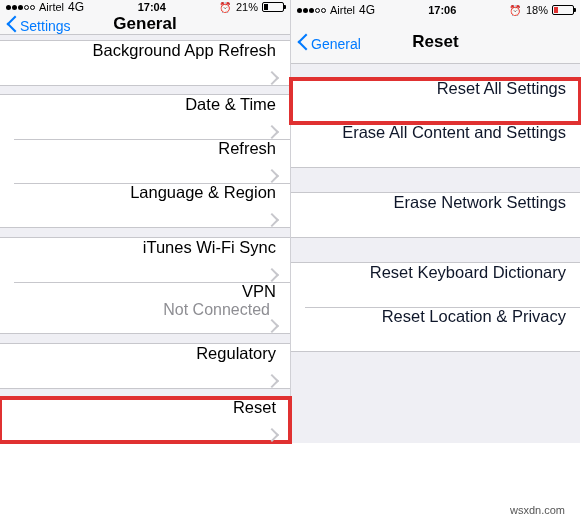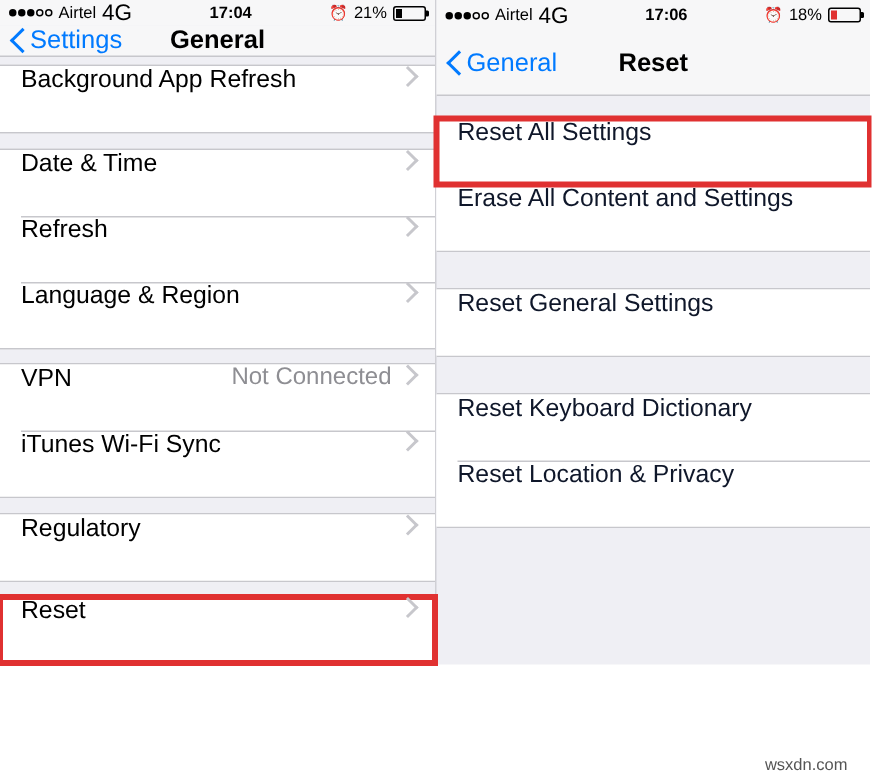--- a/index.html
+++ b/index.html
@@ -34,21 +34,21 @@
   }
   .status-left, .status-right { display: flex; align-items: center; gap: 4px; }
   .status-center { font-weight: 600; }
   .signal-dots { display: flex; gap: 1px; }
   .signal-dots span {
     width: 5px; height: 5px; border-radius: 50%;
     background: #000;
   }
   .signal-dots span.hollow { background: transparent; border: 1px solid #000; width:5px; height:5px; }
   .carrier { font-size: 11px; }
-  .net { font-size: 15px; }
+  .net { font-size: 12px; }
   .alarm-icon { font-size: 10px; }
   .battery {
     display: inline-flex; align-items: center; gap: 2px;
   }
   .battery-body {
     width: 22px; height: 10px; border: 1px solid #000; border-radius: 2px;
     position: relative; display: inline-block;
   }
   .battery-body::after {
     content: ""; position: absolute; right: -3px; top: 2px;
@@ -62,21 +62,21 @@
     height: 44px;
     background: #f7f7f8;
     border-bottom: 1px solid #c7c7cc;
     display: flex;
     align-items: center;
     position: relative;
   }
   .nav-back {
     display: flex; align-items: flex-end;
     color: #007aff;
-    font-size: 17px;
+    font-size: 14px;
     padding-left: 6px;
     cursor: pointer;
   }
   .chev-left {
     width: 12px; height: 20px;
     display: inline-block;
     position: relative;
     margin-right: 2px;
   }
   .chev-left::before {
@@ -90,28 +90,29 @@
     position: absolute; left: 0; right: 0; text-align: center;
     font-size: 17px; font-weight: 600; color: #000;
     pointer-events: none;
   }
 
   
   .group { background: #fff; border-top: 1px solid #c7c7cc; border-bottom: 1px solid #c7c7cc; }
   .gap { height: 24px; }
   .gap-sm { height: 14px; }
   .row {
-    display: flex; align-items: flex-start;
+    display: flex; align-items: flex-end;
     min-height: 44px;
     padding: 0 14px;
     font-size: 16.5px;
     color: #000;
     position: relative;
     cursor: pointer;
     background:#fff;
+    flex-direction:column;
   }
   .row + .row::before {
     content: ""; position: absolute; left: 14px; right: 0; top: 0;
     height: 1px; background: #c7c7cc;
   }
   .row .label { flex: 1; }
   .row .value { color: #8e8e93; font-size: 16px; margin-right: 6px; }
   .chev-right {
     width: 9px; height: 14px; position: relative; display:inline-block;
   }
@@ -195,26 +196,26 @@
       </div>
       <div class="row">
         <span class="label">Language &amp; Region</span>
         <span class="chev-right"></span>
       </div>
     </div>
 
     <div class="gap"></div>
     <div class="group">
       <div class="row">
+        <span class="label">iTunes Wi-Fi Sync</span>
+        <span class="chev-right"></span>
+      </div>
+      <div class="row">
         <span class="label">VPN</span>
         <span class="value">Not Connected</span>
-        <span class="chev-right"></span>
-      </div>
-      <div class="row">
-        <span class="label">iTunes Wi-Fi Sync</span>
         <span class="chev-right"></span>
       </div>
     </div>
 
     <div class="gap"></div>
     <div class="group">
       <div class="row">
         <span class="label">Regulatory</span>
         <span class="chev-right"></span>
       </div>
@@ -268,21 +269,21 @@
         <span class="label">Reset All Settings</span>
       </div>
       <div class="row link no-chev">
         <span class="label">Erase All Content and Settings</span>
       </div>
     </div>
 
     <div class="gap"></div>
     <div class="group">
       <div class="row link no-chev">
-        <span class="label">Reset General Settings</span>
+        <span class="label">Erase Network Settings</span>
       </div>
     </div>
 
     <div class="gap"></div>
     <div class="group">
       <div class="row link no-chev">
         <span class="label">Reset Keyboard Dictionary</span>
       </div>
       <div class="row link no-chev">
         <span class="label">Reset Location &amp; Privacy</span>

